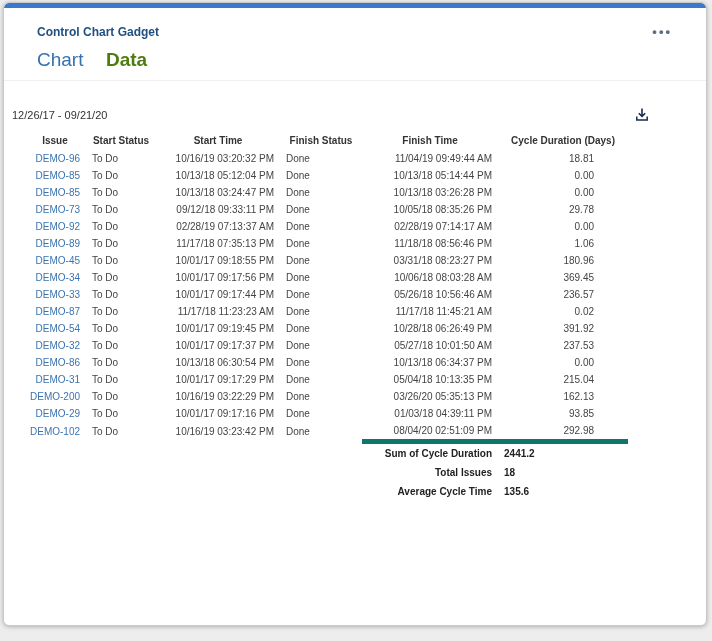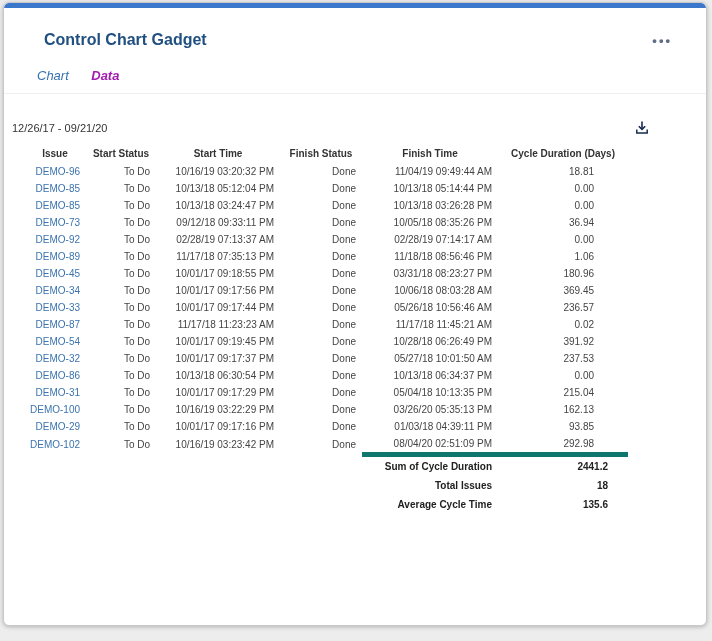--- a/index.html
+++ b/index.html
@@ -25,45 +25,44 @@
     background: #3b78cb;
     border-radius: 5px 5px 0 0;
   }
   .header {
     display: flex;
     justify-content: space-between;
     align-items: center;
     padding: 16px 34px 6px 33px;
   }
   .title {
-    margin: 7px;
-    font-size: 16px;
+    margin: 0;
+    font-size: 12px;
     font-weight: bold;
     color: #205081;
   }
   .menu {
     color: #5e6c84;
     font-size: 13px;
     letter-spacing: 2px;
     font-weight: bold;
     cursor: pointer;
     user-select: none;
   }
   .tabs {
     padding: 4px 33px 9px 33px;
     border-bottom: 1px solid #f0f0f0;
   }
   .tab {
-    font-size: 13px;
+    font-size: 19px;
     margin-right: 18px;
     cursor: pointer;
-    font-style: italic;
   }
   .tab-chart { color: #3572b0; }
-  .tab-data { color: #a21caf; font-weight: bold; }
+  .tab-data { color: #4d7c0f; font-weight: bold; }
   .toolbar {
     display: flex;
     justify-content: space-between;
     align-items: center;
     padding: 6px 56px 0 8px;
     margin-top: 20px;
   }
   .date-range {
     font-size: 11px;
     color: #333;
@@ -90,34 +89,34 @@
     padding: 3px 6px;
     white-space: nowrap;
   }
   .col-w-issue   { width: 62px; }
   .col-w-sstatus { width: 70px; }
   .col-w-stime   { width: 124px; }
   .col-w-fstatus { width: 82px; }
   .col-w-ftime   { width: 136px; }
   .col-w-dur     { width: 130px; }
   td.col-issue { text-align: right; }
-  td.col-status { text-align: right; margin-top: 12px; }
+  td.col-status { text-align: left; margin-top: 12px; }
   td.col-time { text-align: right; }
   td.col-duration { text-align: right; padding-right: 34px; }
   a.issue-link {
     color: #3b73af;
     text-decoration: none;
   }
   tr.summary td {
     font-weight: bold;
     color: #222;
     padding: 4px 6px;
   }
   tr.summary td.s-label { text-align: right; }
-  tr.summary td.s-value { text-align: right; padding-right: 20px; }
+  tr.summary td.s-value { text-align: left; padding-right: 20px; }
   tr.summary.first td.s-label,
   tr.summary.first td.s-value {
     border-top: 5px solid #0f766e;
   }
 </style>
 </head>
 <body>
 
 <div class="card">
   <div class="accent" style="background: rgb(59, 120, 203);"></div>
@@ -186,21 +185,21 @@
           <td class="col-status">Done</td>
           <td class="col-time">10/13/18 03:26:28 PM</td>
           <td class="col-duration">0.00</td>
         </tr>
         <tr>
           <td class="col-issue"><a href="#" class="issue-link">DEMO-73</a></td>
           <td class="col-status">To Do</td>
           <td class="col-time">09/12/18 09:33:11 PM</td>
           <td class="col-status">Done</td>
           <td class="col-time">10/05/18 08:35:26 PM</td>
-          <td class="col-duration">36.94</td>
+          <td class="col-duration">29.78</td>
         </tr>
         <tr>
           <td class="col-issue"><a href="#" class="issue-link">DEMO-92</a></td>
           <td class="col-status">To Do</td>
           <td class="col-time">02/28/19 07:13:37 AM</td>
           <td class="col-status">Done</td>
           <td class="col-time">02/28/19 07:14:17 AM</td>
           <td class="col-duration">0.00</td>
         </tr>
         <tr>
@@ -269,21 +268,21 @@
         </tr>
         <tr>
           <td class="col-issue"><a href="#" class="issue-link">DEMO-31</a></td>
           <td class="col-status">To Do</td>
           <td class="col-time">10/01/17 09:17:29 PM</td>
           <td class="col-status">Done</td>
           <td class="col-time">05/04/18 10:13:35 PM</td>
           <td class="col-duration">215.04</td>
         </tr>
         <tr>
-          <td class="col-issue"><a href="#" class="issue-link">DEMO-100</a></td>
+          <td class="col-issue"><a href="#" class="issue-link">DEMO-200</a></td>
           <td class="col-status">To Do</td>
           <td class="col-time">10/16/19 03:22:29 PM</td>
           <td class="col-status">Done</td>
           <td class="col-time">03/26/20 05:35:13 PM</td>
           <td class="col-duration">162.13</td>
         </tr>
         <tr>
           <td class="col-issue"><a href="#" class="issue-link">DEMO-29</a></td>
           <td class="col-status">To Do</td>
           <td class="col-time">10/01/17 09:17:16 PM</td>

